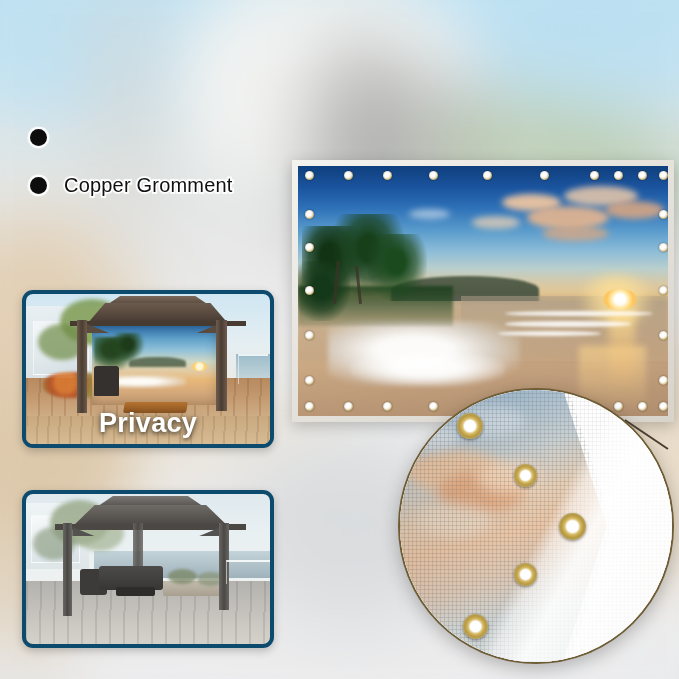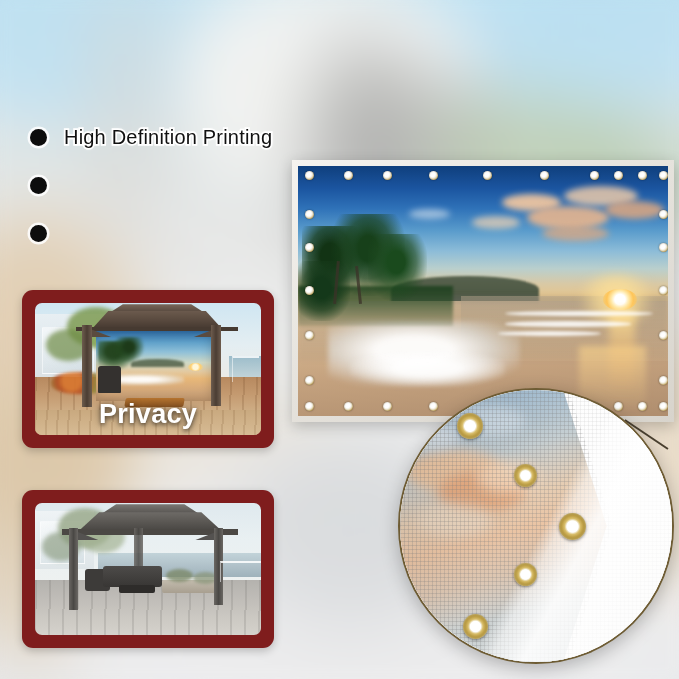--- a/index.html
+++ b/index.html
@@ -87,22 +87,22 @@
     -webkit-text-stroke:3.4px #ffffff;
     paint-order:stroke fill;
     text-shadow:0 0 2px #fff, 0 0 4px #fff;
   }
 
   
   .card{
     position:absolute;
     width:252px; height:158px;
     border-radius:11px;
-    background:#7f1d1d;
-    padding:13px;
+    background:#0c4a6e;
+    padding:4px;
     box-shadow:0 3px 9px rgba(0,0,0,.22);
     overflow:hidden;
   }
   .card-privacy  { left:22px; top:290px; }
   .card-noprivacy{ left:22px; top:490px; }
 
   .card-scene{
     position:relative;
     width:100%; height:100%;
     border-radius:7px;
@@ -426,31 +426,28 @@
     <div class="bg-blob blob-warm-c"></div>
     <div class="bg-blob blob-floor"></div>
     <div class="bg-blob blob-floor2"></div>
     <div class="bg-blob blob-shadowL"></div>
   </div>
   <div class="bg-soft"></div>
 
 
   <div class="bullets">
 
-    <div class="bullet-row">
-      <span class="bullet-dot"></span>
-      <span class="bullet-text">High Definition Printing</span>
-    </div>
 
     <div class="bullet-row">
       <span class="bullet-dot"></span>
     </div>
 
     <div class="bullet-row">
       <span class="bullet-dot"></span>
+      <span class="bullet-text">Copper Gromment</span>
     </div>
 
   </div>
 
   <div class="card card-privacy">
     <div class="card-scene">
       <div class="sA-sky"></div>
       <div class="sA-wall"></div>
       <div class="sA-glass"></div>
       <div class="sA-ocean"></div>

